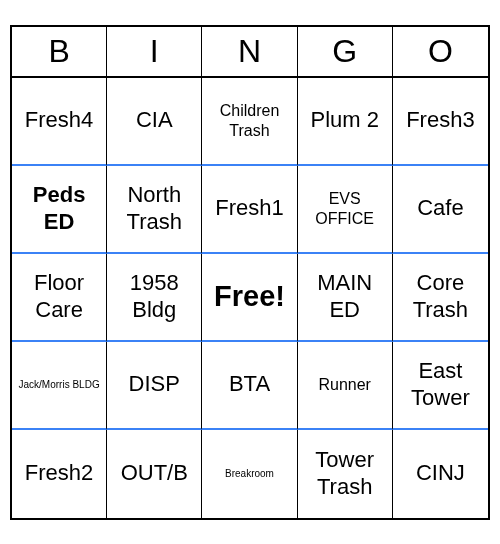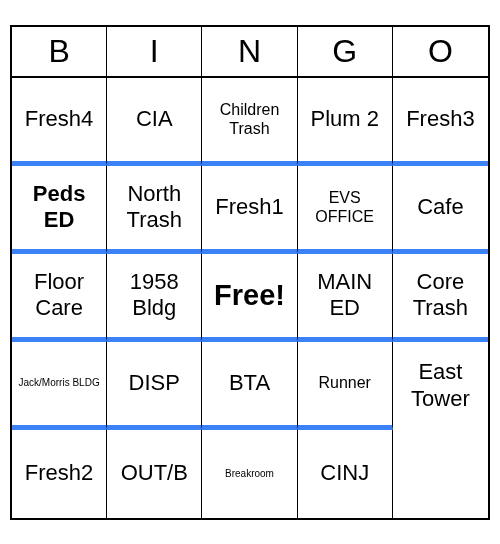--- a/index.html
+++ b/index.html
@@ -41,21 +41,21 @@
       border-right: none;
     }
 
     .bingo-grid {
       display: grid;
       grid-template-columns: repeat(5, 1fr);
     }
 
     .bingo-cell {
       border-right: 1px solid #000;
-      border-bottom: 5px solid #3b82f6;
+      border-bottom: 2px solid #3b82f6;
       display: flex;
       align-items: center;
       justify-content: center;
       text-align: center;
       padding: 6px 4px;
       min-height: 88px;
       font-size: 16px;
       line-height: 1.2;
     }
 
@@ -113,15 +113,16 @@
       <div class="bingo-cell large-text" style="white-space: pre-line;">MAIN ED</div>
       <div class="bingo-cell large-text" style="white-space: pre-line;">Core Trash</div>
       <div class="bingo-cell small-text" style="white-space: pre-line;">Jack/Morris BLDG</div>
       <div class="bingo-cell large-text" style="white-space: pre-line;">DISP</div>
       <div class="bingo-cell large-text" style="white-space: pre-line;">BTA</div>
       <div class="bingo-cell medium-text" style="white-space: pre-line;">Runner</div>
       <div class="bingo-cell large-text" style="white-space: pre-line;">East Tower</div>
       <div class="bingo-cell large-text" style="white-space: pre-line;">Fresh2</div>
       <div class="bingo-cell large-text" style="white-space: pre-line;">OUT/B</div>
       <div class="bingo-cell small-text" style="white-space: pre-line;">Breakroom</div>
+      <div class="bingo-cell large-text" style="white-space: pre-line;">Tower Trash</div>
       <div class="bingo-cell large-text" style="white-space: pre-line;">CINJ</div>
     </div>
 </div>
 
 </body></html>

